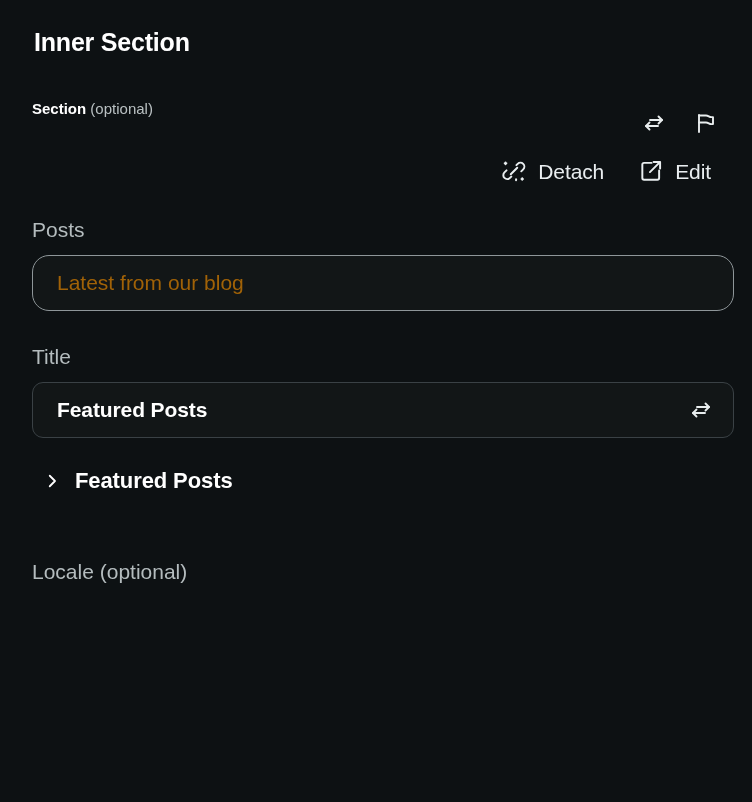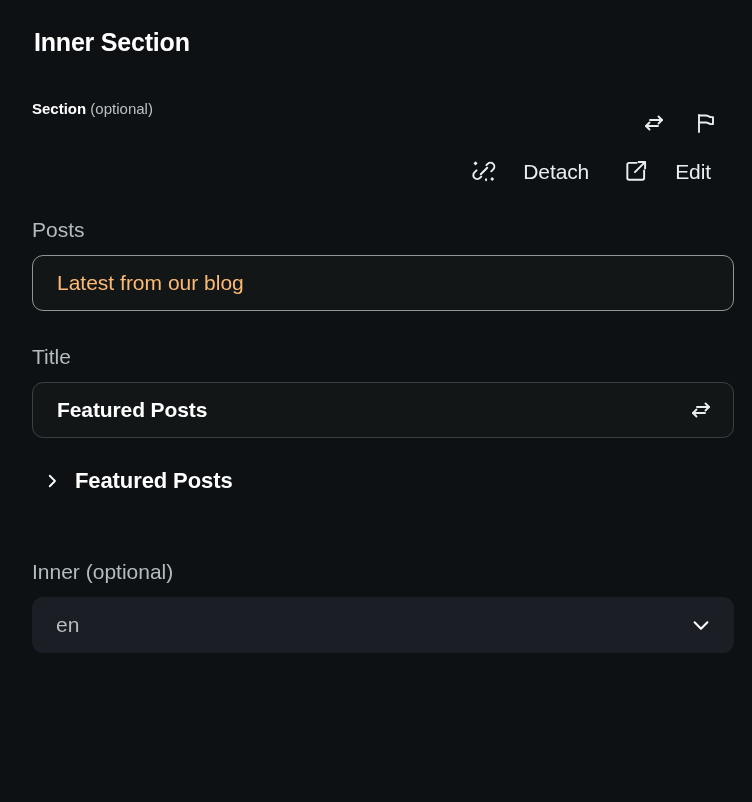--- a/index.html
+++ b/index.html
@@ -80,21 +80,21 @@
     display: flex;
     align-items: center;
     justify-content: flex-end;
     gap: 34px;
     margin-top: 22px;
     padding-right: 21px;
   }
   .subaction {
     display: inline-flex;
     align-items: center;
-    gap: 26px;
+    gap: 11px;
     cursor: pointer;
     color: #e9eef0;
     background: none;
     border: none;
     padding: 0;
     font-family: "Liberation Sans", sans-serif;
     font-size: 21px;
     line-height: 1;
     white-space: nowrap;
   }
@@ -110,28 +110,28 @@
     white-space: nowrap;
   }
   .field-label .optional-inline {
     color: #b4bcbe;
   }
 
   .text-input {
     box-sizing: border-box;
     width: 702px;
     height: 56px;
-    border-radius: 11px;
+    border-radius: 17px;
     border: 1px solid #8e9699;
     background: #121617;
     display: flex;
     align-items: center;
     padding: 0 24px;
     font-size: 21px;
-    color: #fdba74;
+    color: #a16207;
     cursor: text;
   }
 
   .combo {
     box-sizing: border-box;
     width: 702px;
     height: 56px;
     border-radius: 11px;
     border: 1px solid #3a4145;
     background: #121617;
@@ -271,26 +271,18 @@
         <path d="M9 5l7 7-7 7"></path>
       </svg>
     </span>
     <span class="accordion-title">Featured Posts</span>
   </div>
 
   <div class="spacer-lg"></div>
 
   <div class="field">
     <div class="field-label">
-      <span>Inner</span>
+      <span>Locale</span>
       <span class="optional-inline">(optional)</span>
     </div>
-    <div class="select-box">
-      <span class="select-value">en</span>
-      <span>
-        <svg width="22" height="22" viewBox="0 0 24 24" fill="none" stroke="#ffffff" stroke-width="2.2" stroke-linecap="round" stroke-linejoin="round">
-          <path d="M5 9l7 7 7-7"></path>
-        </svg>
-      </span>
-    </div>
   </div>
 
 </div>
 
 </body></html>

